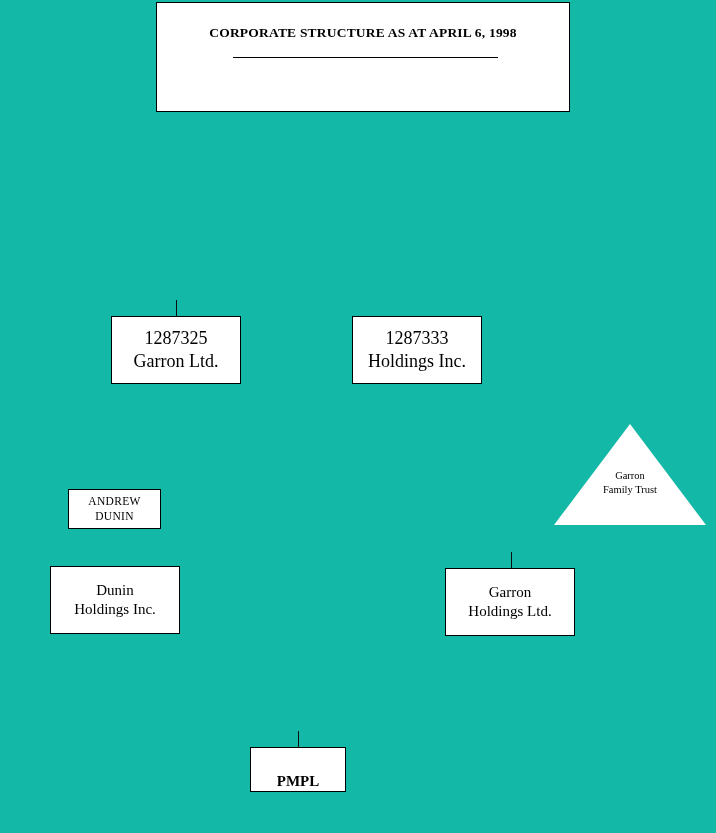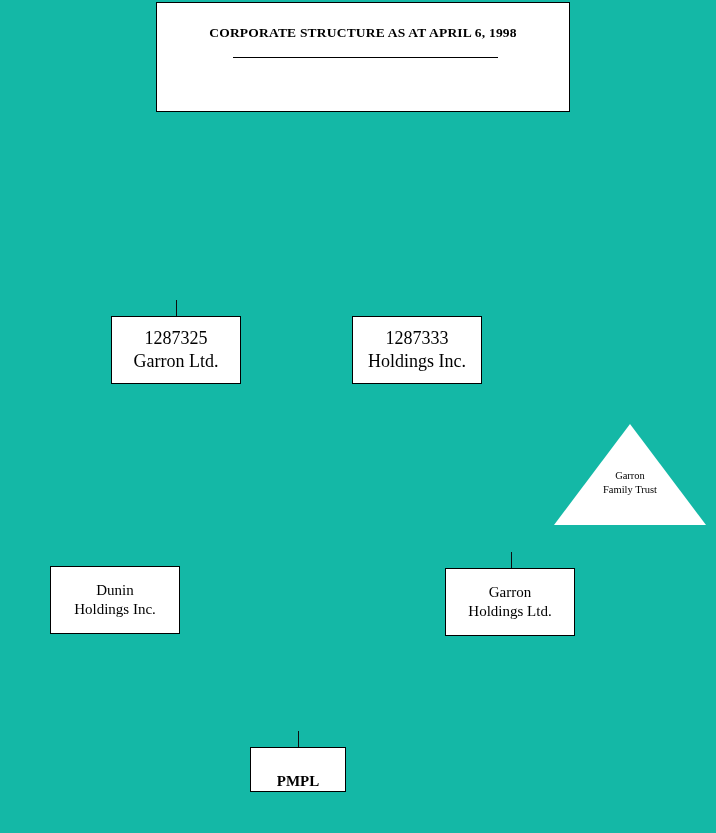--- a/index.html
+++ b/index.html
@@ -174,20 +174,24 @@
   <div class="node numbered-co" id="node-1287325">
     <span class="line">1287325</span>
     <span class="line">Garron Ltd.</span>
   </div>
 
   <div class="node numbered-co" id="node-1287333">
     <span class="line">1287333</span>
     <span class="line">Holdings Inc.</span>
   </div>
 
+  <div class="node person-box" id="node-andrew-dunin">
+    <span class="line">ANDREW</span>
+    <span class="line">DUNIN</span>
+  </div>
 
   <div class="trust-wrap">
     <div class="trust-tri"></div>
     <div class="trust-label">
       <div>Garron</div>
       <div>Family Trust</div>
     </div>
   </div>
 
   <div class="node holdings" id="node-dunin-holdings">

